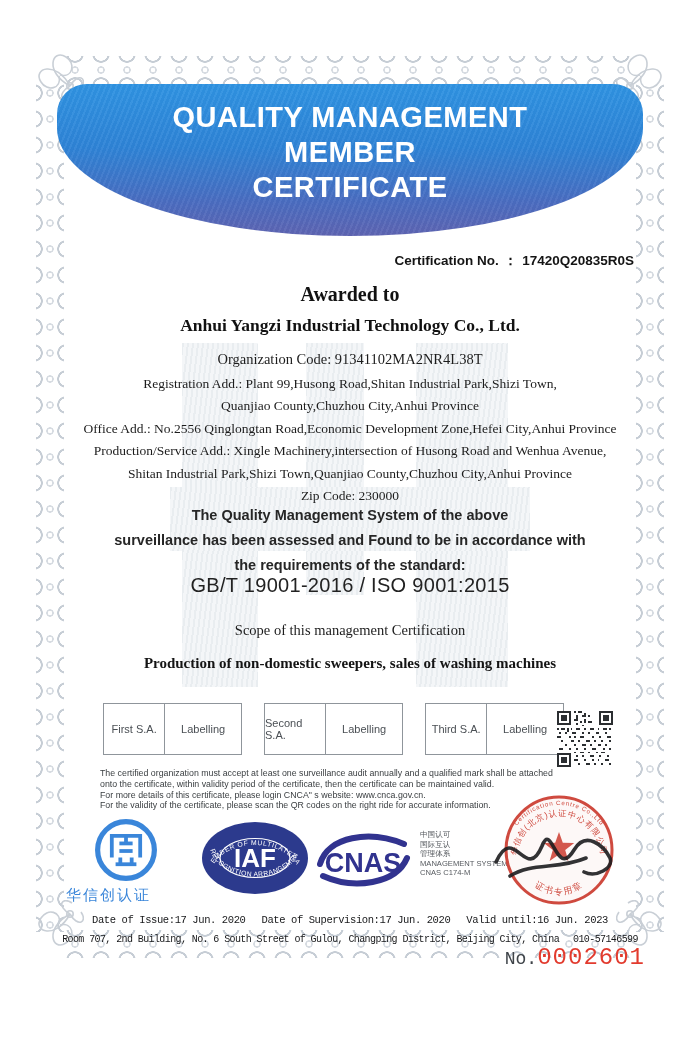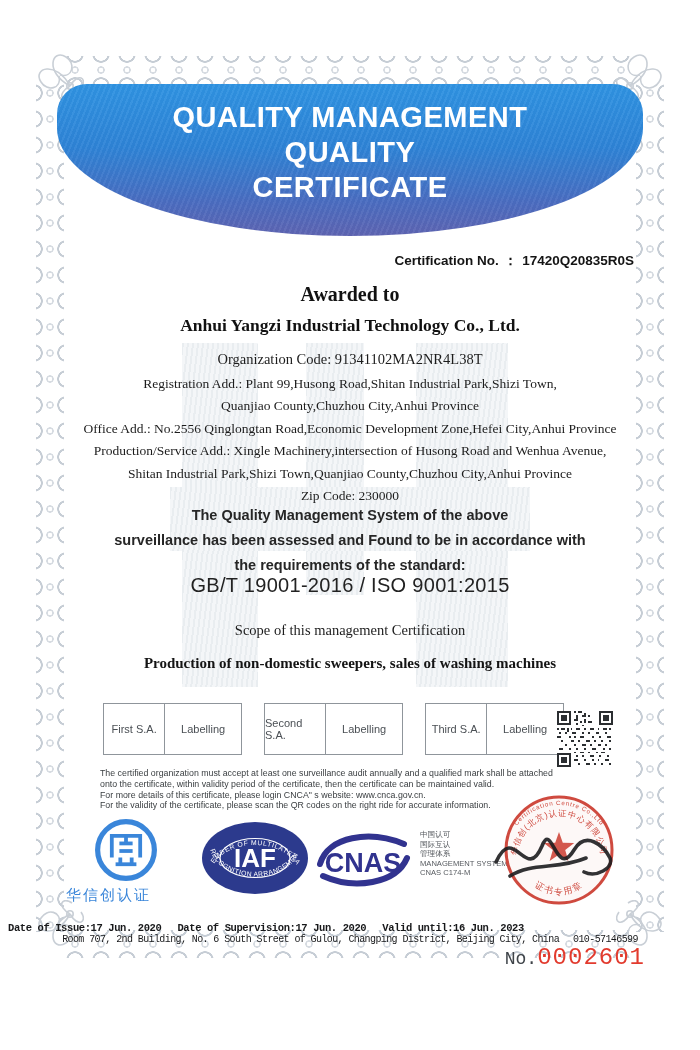--- a/index.html
+++ b/index.html
@@ -81,21 +81,21 @@
   
   .hxc-logo{position:absolute;left:88px;top:816px;z-index:2;}
   .hxc-caption{position:absolute;left:66px;top:886px;width:120px;z-index:2;font-size:15px;letter-spacing:2px;color:#3a86da;}
   .iaf-logo{position:absolute;left:200px;top:820px;z-index:2;}
   .cnas-logo{position:absolute;left:314px;top:828px;z-index:2;}
   .acc-text{position:absolute;left:420px;top:830px;z-index:2;font-size:7.6px;line-height:9.6px;color:#55595e;}
   .stamp{position:absolute;left:492px;top:788px;z-index:3;}
 
   
   .mono{font-family:"Liberation Mono",monospace;}
-  .dates-row{position:absolute;left:0;width:700px;top:914px;z-index:2;font-size:10.5px;letter-spacing:-.4px;color:#17181a;font-weight:700;margin-top:8px;}
+  .dates-row{position:absolute;left:0;width:700px;top:914px;z-index:2;text-align:center;font-size:10.5px;letter-spacing:-.4px;color:#17181a;font-weight:400;}
   .dates-row span{margin:0 8px;}
   .footer-address{position:absolute;left:0;width:700px;top:934px;z-index:2;text-align:center;font-size:10px;letter-spacing:-.6px;color:#17181a;}
   .footer-address .phone{margin-left:14px;margin-top:48px;}
   .serial{position:absolute;right:55px;top:944px;z-index:3;display:flex;align-items:baseline;}
   .serial-label{font-size:18px;color:#3f4449;}
   .serial-number{font-size:24px;color:#e23b2e;letter-spacing:1px;}
 </style>
 </head>
 <body>
 
@@ -145,21 +145,21 @@
 
   <div class="watermark">
     <div class="wm-band wm-l"></div>
     <div class="wm-band wm-m"></div>
     <div class="wm-band wm-r"></div>
     <div class="wm-band wm-h"></div>
   </div>
 
   <div class="header">
     <div class="header-line">QUALITY MANAGEMENT</div>
-    <div class="header-line">QUALITY</div>
+    <div class="header-line">MEMBER</div>
     <div class="header-line">CERTIFICATE</div>
   </div>
 
   <div class="cert-no">
     <span>Certification No.</span><span class="sep">：</span><span>17420Q20835R0S</span>
   </div>
 
   <div class="awarded-heading serif">Awarded to</div>
   <div class="company serif">Anhui Yangzi Industrial Technology Co., Ltd.</div>
   <div class="org-code serif">Organization Code: 91341102MA2NR4L38T</div>

